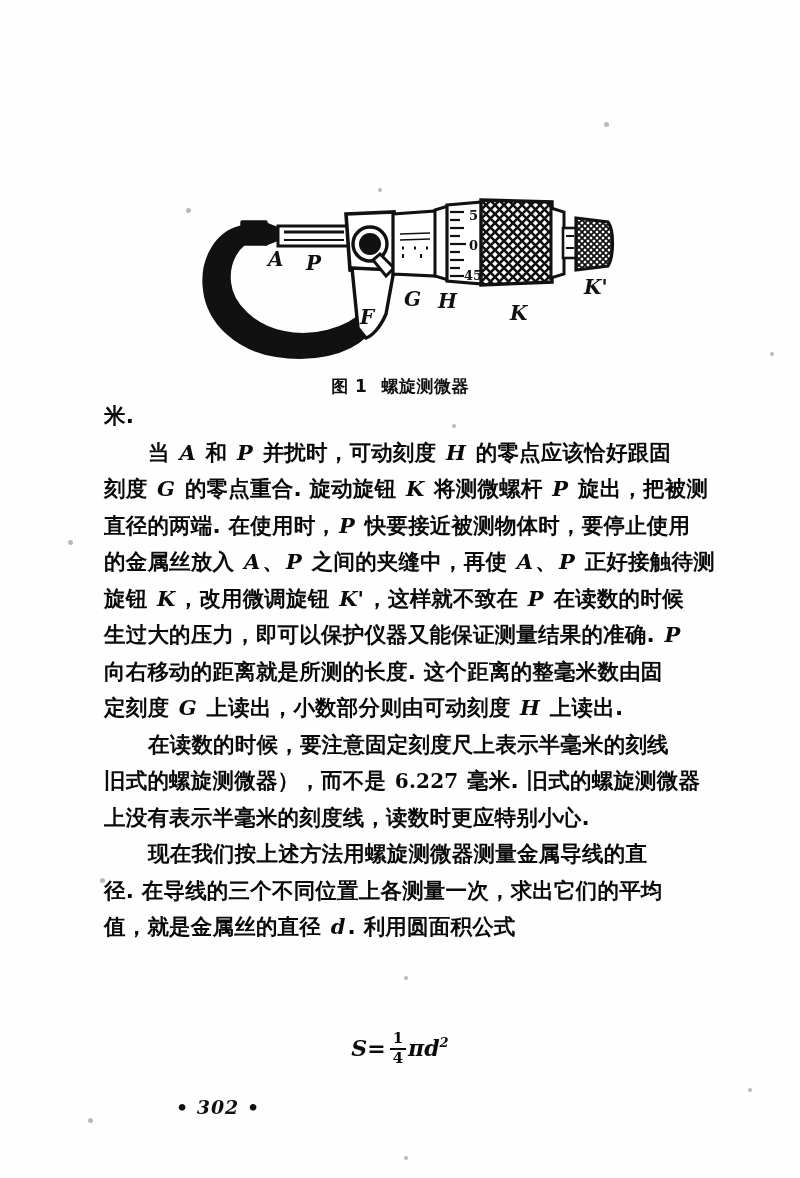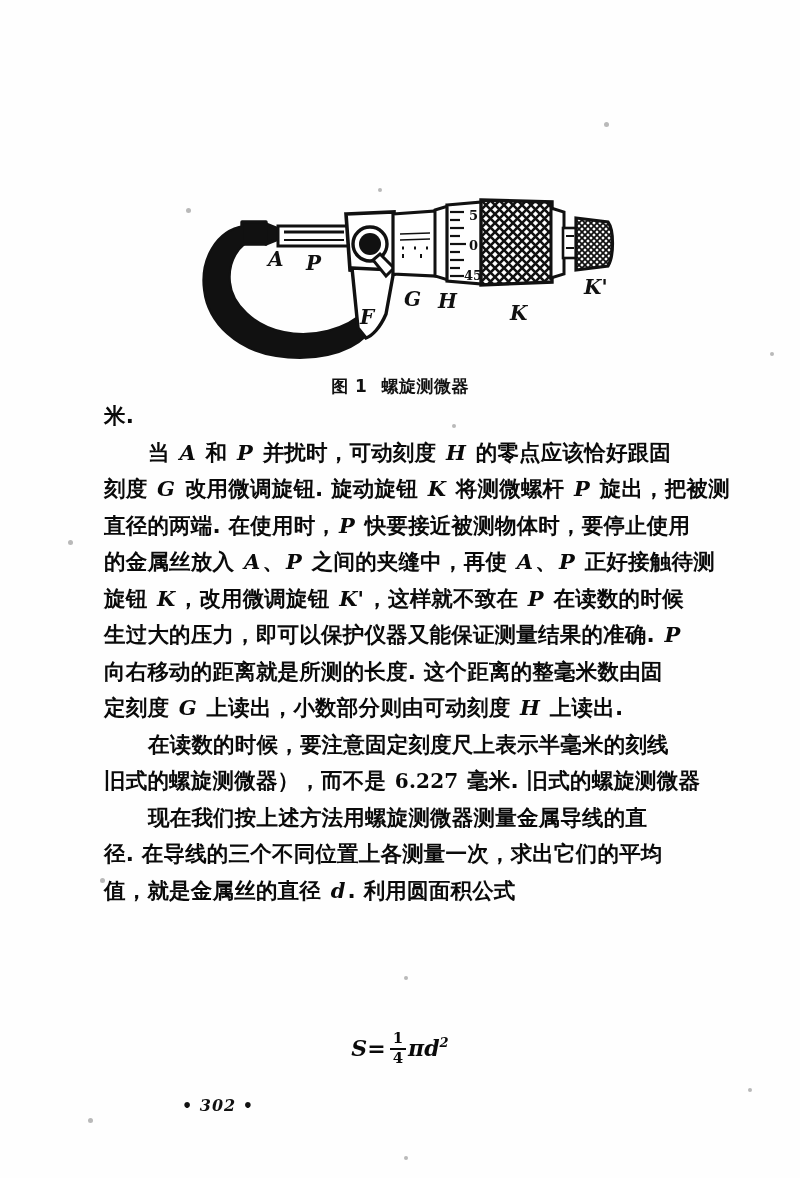--- a/index.html
+++ b/index.html
@@ -120,21 +120,21 @@
   
   .page-number {
     position: absolute;
     left: 118px;
     top: 1096px;
     width: 200px;
     text-align: center;
     font-family: "DejaVu Serif", "Liberation Serif", serif;
     font-style: italic;
     font-weight: bold;
-    font-size: 16px;
+    font-size: 19px;
     letter-spacing: 1px;
     color: #111;
   }
 </style>
 </head>
 <body>
 
 <div class="page">
 
   <div class="speck" style="left:604px;top:122px;width:5px;height:5px;"></div>
@@ -240,29 +240,30 @@
     </svg>
   </div>
 
   <div class="fig-caption">
     <span class="cap-num">图 1</span><span>螺旋测微器</span>
   </div>
 
   <div class="body-text">
       <div class="tline"><span>米.</span></div>
       <div class="tline indent"><span>当 </span><span class="lat">A</span><span> 和 </span><span class="lat">P</span><span> 并扰时，可动刻度 </span><span class="lat">H</span><span> 的零点应该恰好跟固</span></div>
-      <div class="tline"><span>刻度 </span><span class="lat">G</span><span> 改用微调旋钮. 旋动旋钮 </span><span class="lat">K</span><span> 将测微螺杆 </span><span class="lat">P</span><span> 旋出，把被测</span></div>
+      <div class="tline"><span>刻度 </span><span class="lat">G</span><span> 的零点重合. 旋动旋钮 </span><span class="lat">K</span><span> 将测微螺杆 </span><span class="lat">P</span><span> 旋出，把被测</span></div>
       <div class="tline"><span>直径的两端. 在使用时，</span><span class="lat">P</span><span> 快要接近被测物体时，要停止使用</span></div>
       <div class="tline"><span>的金属丝放入 </span><span class="lat">A</span><span>、</span><span class="lat">P</span><span> 之间的夹缝中，再使 </span><span class="lat">A</span><span>、</span><span class="lat">P</span><span> 正好接触待测</span></div>
       <div class="tline"><span>旋钮 </span><span class="lat">K</span><span>，改用微调旋钮 </span><span class="lat">K'</span><span>，这样就不致在 </span><span class="lat">P</span><span> 在读数的时候</span></div>
       <div class="tline"><span>生过大的压力，即可以保护仪器又能保证测量结果的准确. </span><span class="lat">P</span></div>
       <div class="tline"><span>向右移动的距离就是所测的长度. 这个距离的整毫米数由固</span></div>
       <div class="tline"><span>定刻度 </span><span class="lat">G</span><span> 上读出，小数部分则由可动刻度 </span><span class="lat">H</span><span> 上读出.</span></div>
       <div class="tline indent"><span>在读数的时候，要注意固定刻度尺上表示半毫米的刻线</span></div>
       <div class="tline"><span>旧式的螺旋测微器），而不是 </span><span class="num">6.227</span><span> 毫米. 旧式的螺旋测微器</span></div>
+      <div class="tline"><span>上没有表示半毫米的刻度线，读数时更应特别小心.</span></div>
       <div class="tline indent"><span>现在我们按上述方法用螺旋测微器测量金属导线的直</span></div>
       <div class="tline"><span>径. 在导线的三个不同位置上各测量一次，求出它们的平均</span></div>
       <div class="tline"><span>值，就是金属丝的直径 </span><span class="lat">d</span><span>. 利用圆面积公式</span></div>
     </div>
 
   <div class="formula">
     <span class="formula-inner">
       <span class="it">S</span><span>=</span><span class="frac">
         <span class="top">1</span>
         <span class="bar"></span>

